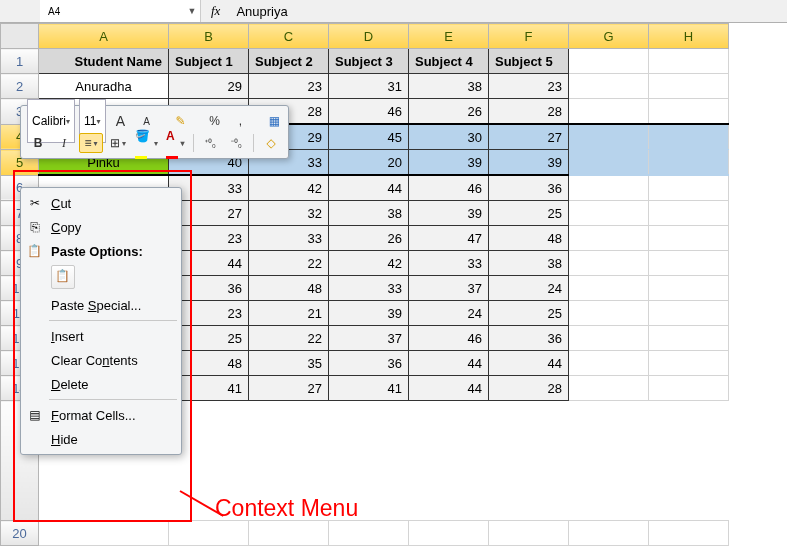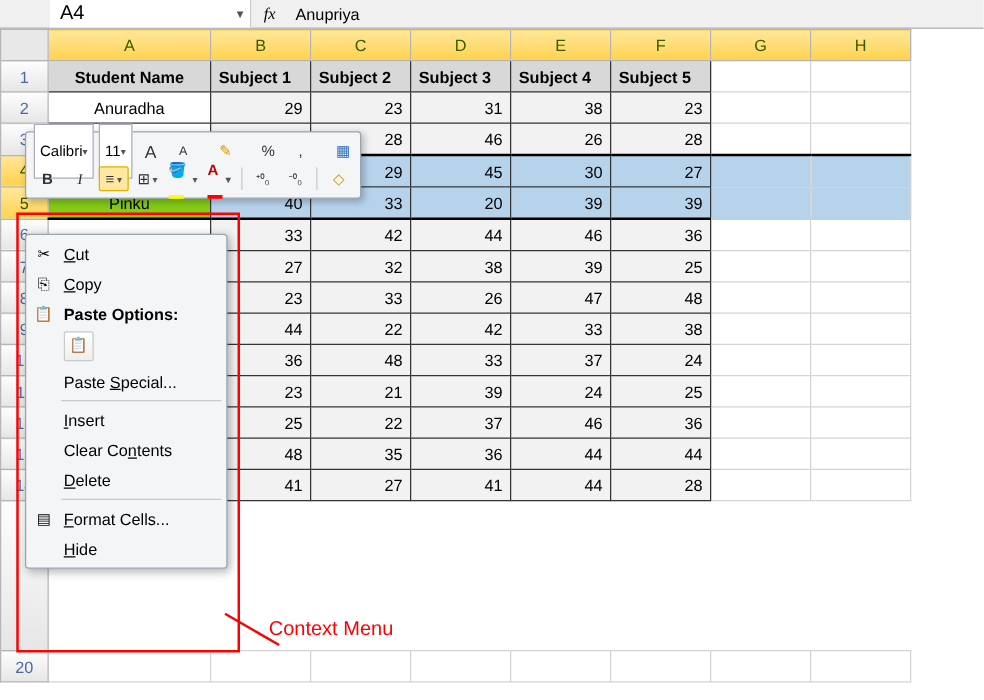--- a/index.html
+++ b/index.html
@@ -1,37 +1,37 @@
 <!DOCTYPE html>
 <html><head>
 <meta charset="utf-8">
 <style>
   body { margin: 0; font-family: "Segoe UI", Tahoma, Arial, sans-serif; font-size: 13px; background: #fff; color: #000; }
   .container { position: relative; width: 787px; height: 560px; overflow: hidden; background: #fff; }
 
   
   .formula-bar { display: flex; align-items: center; height: 22px; border-bottom: 1px solid #b0b0b0; background: #f0f0f0; }
   .namebox-wrap { display:flex; align-items:center; width:160px; border-right:1px solid #ccc; height:100%; background:#fff; margin-left:40px;}
-  .namebox { flex:1; padding:0 8px; font-size:16px; }
+  .namebox { flex:1; padding:0 8px; font-size:10px; }
   .namebox-dd { width:16px; text-align:center; color:#555; font-size:9px;}
   .fx { display:flex; align-items:center; gap:6px; padding:0 10px; }
   .fx-icon { font-style:italic; font-family:"Times New Roman",serif;text-align:right; }
   .fval { flex:1; padding:0 6px; }
 
   
   .sheet { border-collapse: collapse; table-layout: fixed; }
   .corner { width:35px; height:22px; background:#e8e8e8; border:1px solid #b5b5b5; }
   .colhead { height:22px; background:linear-gradient(#fdfdfd,#e6e6e6); border:1px solid #b5b5b5; color:#4b6a9b; text-align:center; font-weight:normal; }
   .colhead.active { background:linear-gradient(#ffe79a,#ffd24d); color:#3a5a00; }
   .rowhead { width:35px; background:linear-gradient(#fdfdfd,#e6e6e6); border:1px solid #b5b5b5; color:#4b6a9b; text-align:center; font-weight:normal; }
   .rowhead.active { background:linear-gradient(#ffe79a,#ffd24d); color:#3a5a00; }
 
   td.cell { border:1px solid #333; padding:2px 6px; height:22px; background:#fff; box-sizing:border-box; }
   td.empty { border:1px solid #d4d4d4; background:#fff; height:22px;}
-  td.hdr   { background:#d8d8d8; font-weight:bold; text-align:center; }
+  td.hdr   { background:#d8d8d8; font-weight:bold; text-align:right; }
   td.hdrR  { background:#d8d8d8; font-weight:bold; text-align:left; }
   td.num   { text-align:right; background:#f2f2f2;}
   td.name  { text-align:center; background:#fff;}
 
   tr.selrow td.cell { background:#b7d3ec; }
   tr.selrow td.num  { background:#b7d3ec; }
   tr.selrow td.name { background:#84cc16; }
   tr.selTop td.cell, tr.selTop td.num, tr.selTop td.name { border-top:2px solid #000; }
   tr.selBot td.cell, tr.selBot td.num, tr.selBot td.name, tr.selBot td.empty { border-bottom:2px solid #000; }
   tr.selrow td.empty { background:#b7d3ec; border-top-color:#b7d3ec; border-bottom-color:#b7d3ec;}
@@ -57,21 +57,21 @@
   
   .context-menu { position:absolute; left:20px; top:187px; width:160px; background:#f4f5f6; border:1px solid #9aa5b1; border-radius:3px; box-shadow:2px 2px 8px rgba(0,0,0,.3); padding:3px 0;}
   .cm-item { display:flex; align-items:center; height:24px; padding:0 8px 0 30px; position:relative;}
   .cm-icon { position:absolute; left:6px; width:16px; text-align:center; font-size:12px;}
   .cm-sep { height:1px; background:#c8c8c8; margin:3px 4px 3px 28px;}
   .cm-paste-icon { display:inline-block; width:22px;height:22px; margin-left:30px; border:1px solid #c9c9c9; border-radius:2px; background:linear-gradient(#fff,#eee); text-align:center; line-height:20px; font-size:12px;}
   
   
   .callout-box{ position:absolute; left:13px; top:170px; width:175px; height:348px; border:2px solid #ff0000; pointer-events:none;}
   .callout-line{ position:absolute; left:180px; top:490px; width:50px; height:2px; background:#ff0000; transform:rotate(30deg); transform-origin:left center; pointer-events:none;}
-  .callout-text{ position:absolute; left:215px; top:495px; color:#ff0000; font-size:16px; }
+  .callout-text{ position:absolute; left:215px; top:495px; color:#ff0000; font-size:23px; }
 
   u.k{text-decoration:underline;}
 </style>
 </head>
 <body>
 <div class="container">
 
 <div class="formula-bar">
   <div class="namebox-wrap">
     <span class="namebox">A4</span>

